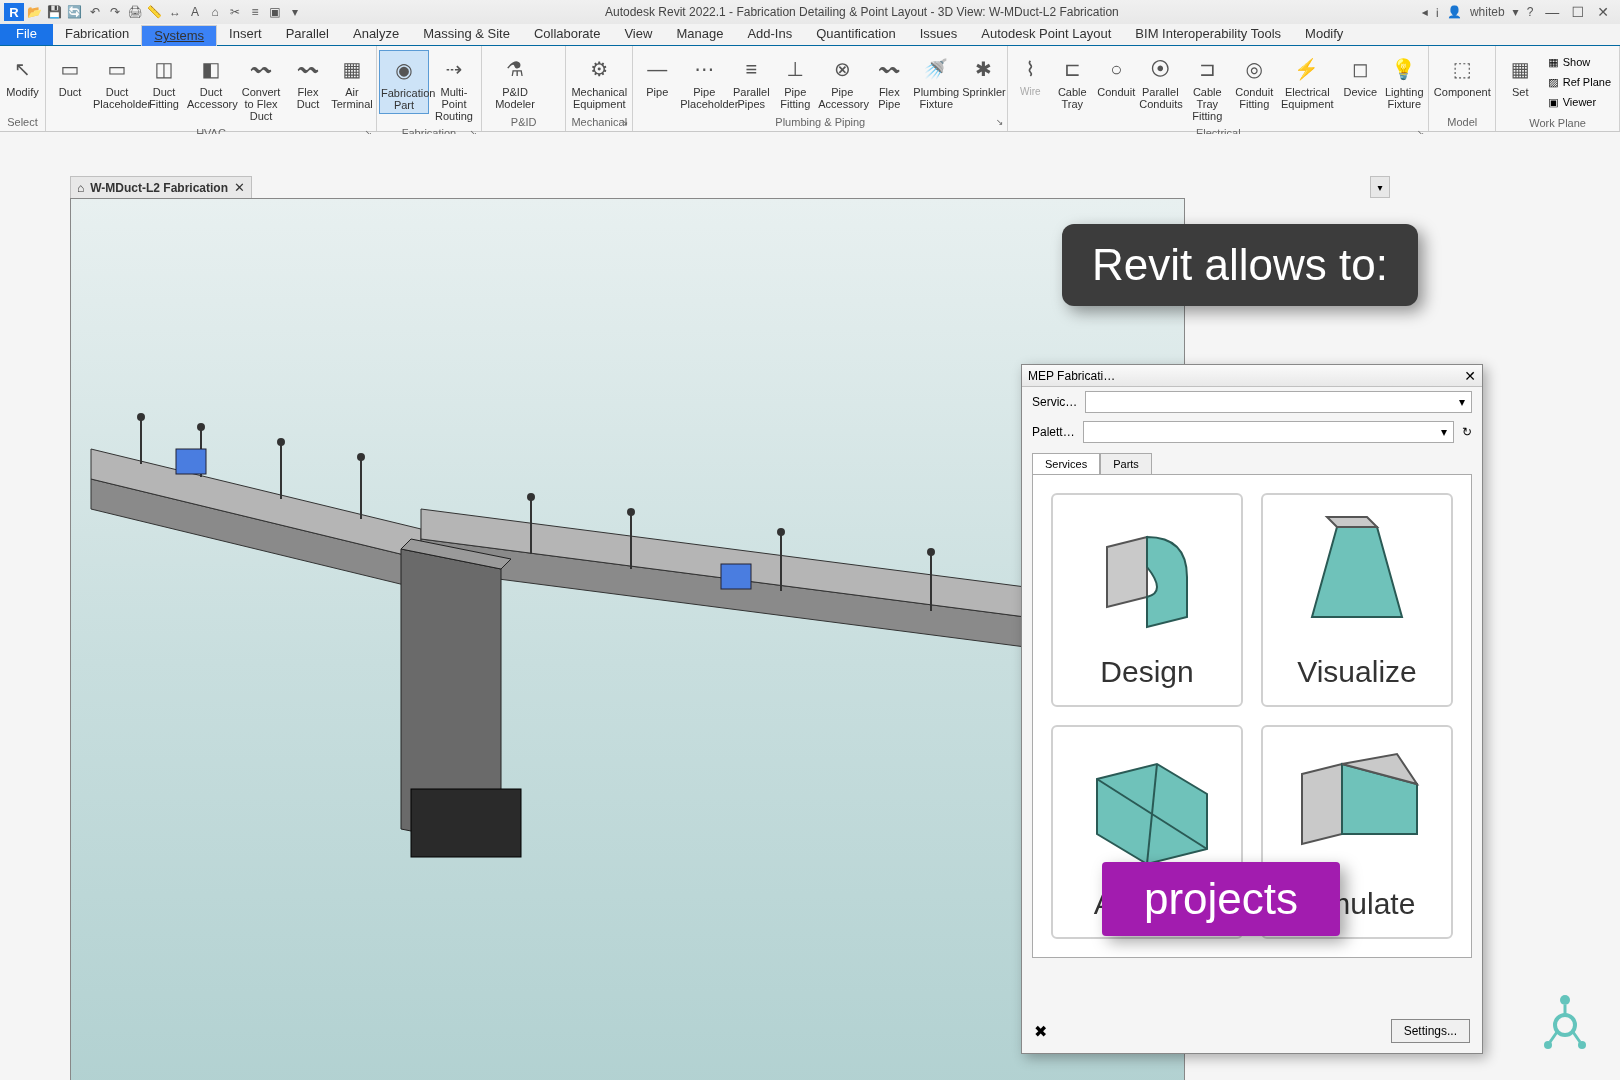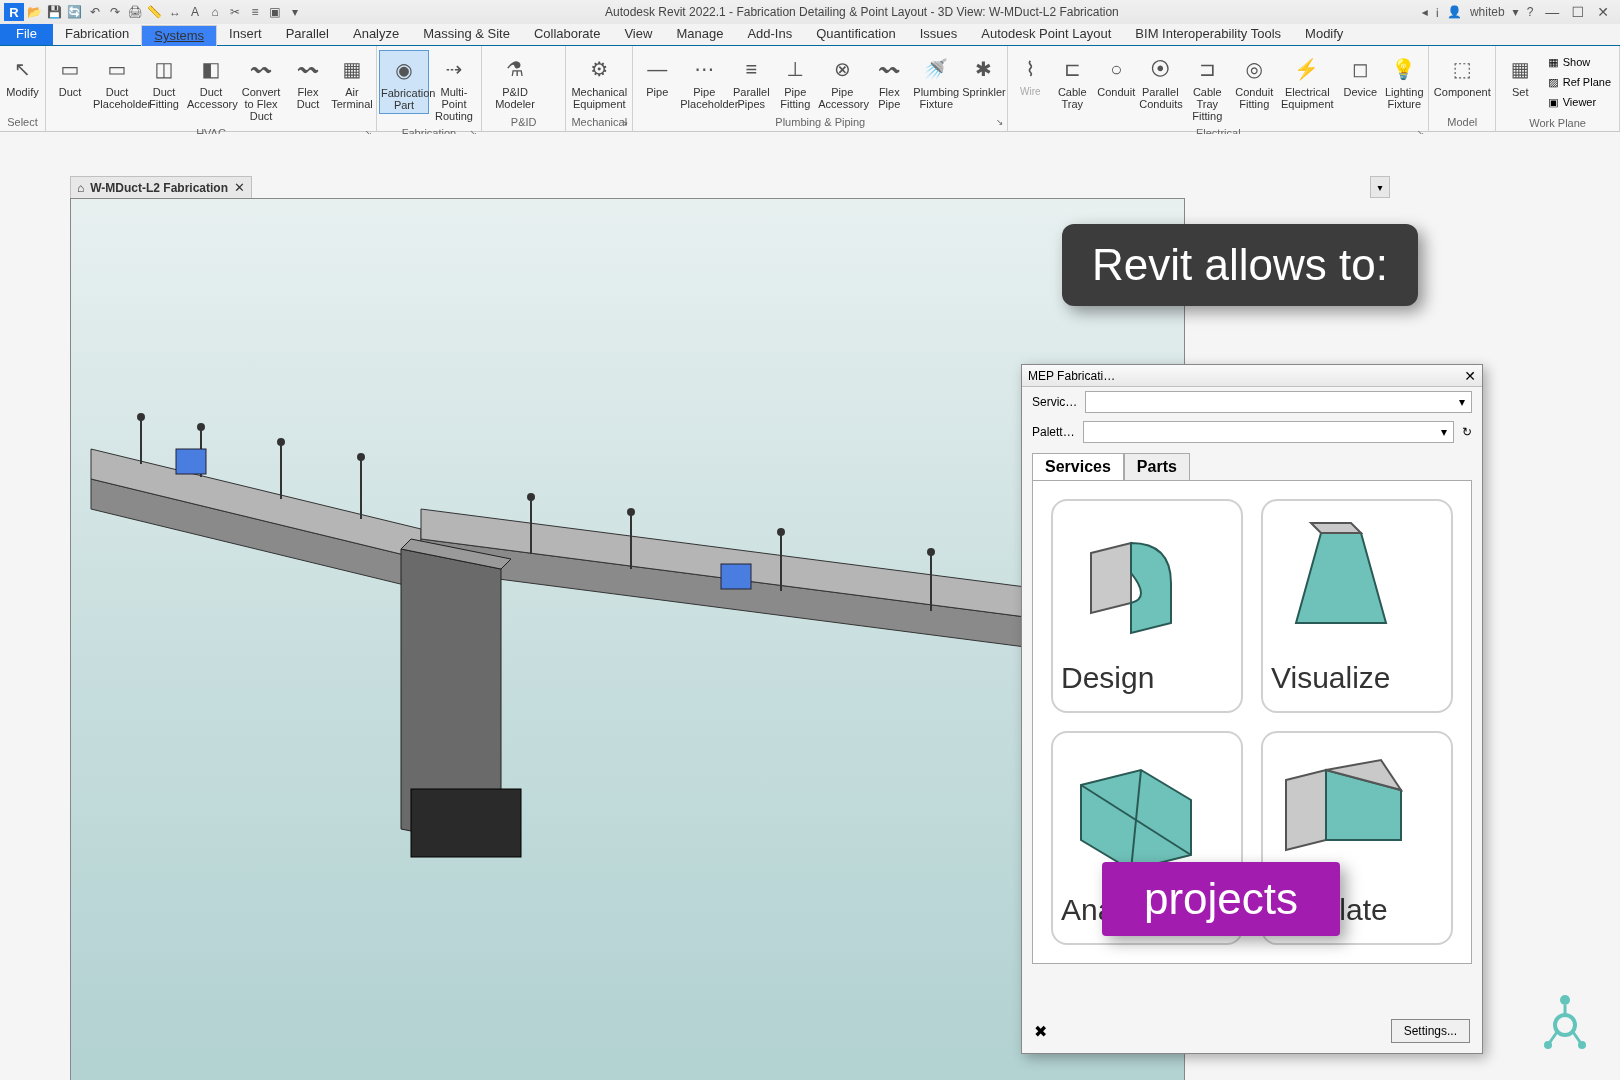--- a/index.html
+++ b/index.html
@@ -44,25 +44,25 @@
 
 .canvas { position:absolute; top:64px; left:70px; width:1115px; height:930px; border:1px solid #888; background:linear-gradient(#e8f0f0,#c8dede 50%,#b0d0d0); overflow:hidden; }
 .duct3d { position:absolute; top:110px; left:10px; width:980px; height:550px; }
 
 
 .palette { position:absolute; top:230px; left:1021px; width:462px; height:690px; background:#f5f5f5; border:1px solid #888; box-shadow:4px 4px 12px rgba(0,0,0,.3); }
 .palette .phead { height:22px; background:linear-gradient(#fafafa,#e8e8e8); border-bottom:1px solid #c0c0c0; display:flex; align-items:center; padding:0 6px; font-size:12px; }
 .palette .phead .close { margin-left:auto; font-size:14px; cursor:pointer; }
 .palette .formrow { display:flex; align-items:center; padding:4px 10px; gap:8px; font-size:12px; }
 .palette .formrow .dd { flex:1; height:22px; border:1px solid #aaa; background:#fff; display:flex; align-items:center; padding:0 6px; justify-content:space-between; }
-.palette .tabsrow { display:flex; padding:0 10px; margin-top:6px; font-size:16px;font-weight:bold; }
+.palette .tabsrow { display:flex; padding:0 10px; margin-top:6px; font-size:11px; }
 .palette .tabsrow .t { padding:4px 12px; border:1px solid #aaa; background:#eee; border-bottom:none; }
 .palette .tabsrow .t.active { background:#fff; }
 .palette .grid { display:grid; grid-template-columns:1fr 1fr; gap:18px; padding:18px; background:#fff; margin:0 10px; border:1px solid #aaa; }
-.palette .card { border:2px solid #d0d0d0; border-radius:16px; display:flex; flex-direction:column; align-items:flex-start; padding:12px 8px 16px; }
+.palette .card { border:2px solid #d0d0d0; border-radius:6px; display:flex; flex-direction:column; align-items:center; padding:12px 8px 16px; }
 .palette .card .img { width:140px; height:140px; display:flex; align-items:center; justify-content:center; }
 .palette .card .lbl { font-size:30px; color:#333; margin-top:8px; }
 .palette .pfoot { position:absolute; bottom:10px; left:0; right:0; display:flex; justify-content:space-between; padding:0 12px; align-items:center; }
 .palette .pfoot .sbtn { border:1px solid #888; background:#f0f0f0; padding:4px 12px; font-size:12px; }
 
 
 .tag-dark { position:absolute; top:224px; left:1062px; background:#3c3c3c; color:#fff; font-size:44px; font-weight:500; padding:16px 30px; border-radius:12px; box-shadow:6px 6px 16px rgba(0,0,0,.4); z-index:5; }
 .tag-teal { position:absolute; top:862px; left:1102px; background:#a21caf; color:#fff; font-size:44px; font-weight:500; padding:12px 42px; border-radius:4px; box-shadow:6px 6px 16px rgba(0,0,0,.35); z-index:5; }
 
 

